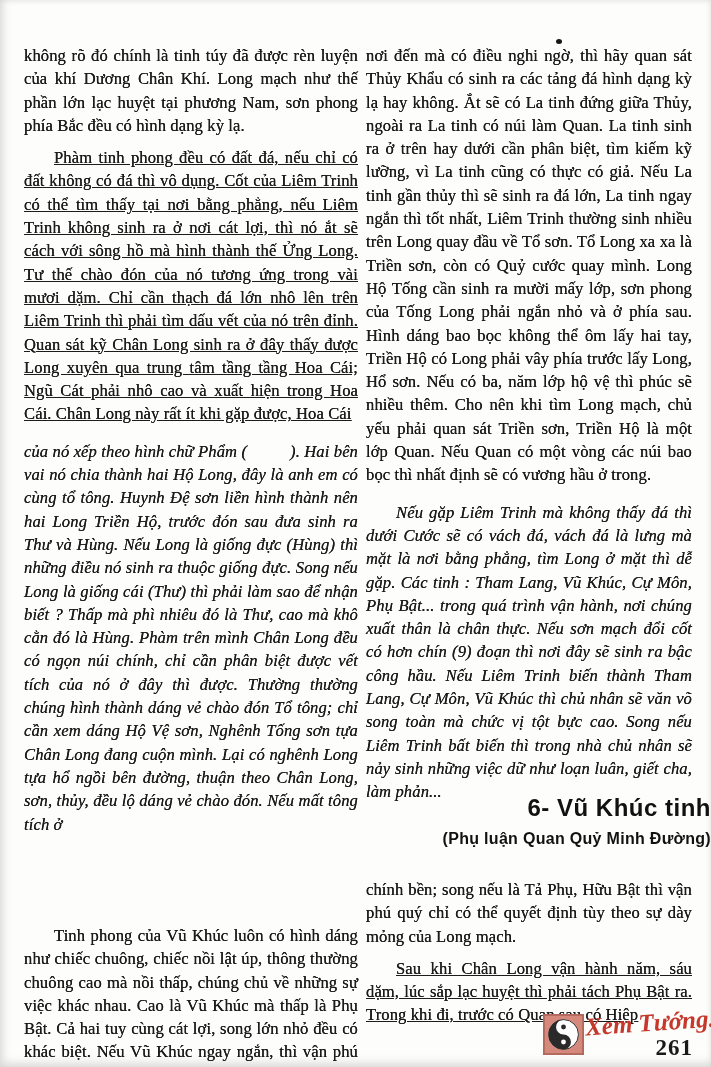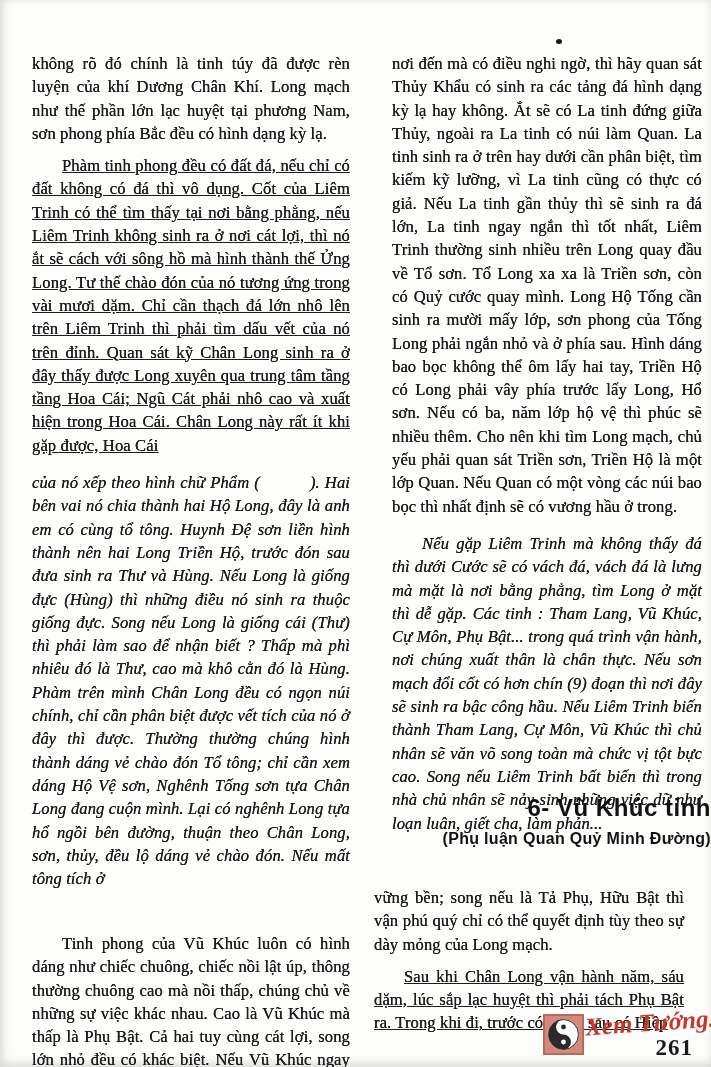--- a/index.html
+++ b/index.html
@@ -14,26 +14,26 @@
     box-shadow:inset 3px -4px 8px rgba(120,120,120,.25), inset -1px 2px 4px rgba(150,150,150,.12);
   }
   .col{
     position:absolute;
     text-align:justify;
     font-size:16.6px;
     line-height:23.3px;
     text-shadow:0 0 .45px #111;
     letter-spacing:.1px;
   }
-  .col p{margin:8px;}
+  .col p{margin:0;}
   .col p.indent{text-indent:30px;}
   .col p.sp{margin-top:9px;text-decoration:underline;}
   .col p.sp-lg{margin-top:14px;font-style:italic;}
   #col-top-left   {left:24px;  top:44px; width:334px;}
-  #col-top-right  {left:384px; top:44px; width:326px;}
+  #col-top-right  {left:366px; top:44px; width:326px;}
   #col-bot-left   {left:24px;  top:924px; width:334px;}
   #col-bot-right  {left:366px; top:878px; width:326px;}
   .heading{
     position:absolute;left:0;top:793px;width:711px;
     text-align:right;
     font-family:"Liberation Sans", sans-serif;
     font-weight:bold;
     color:#111;
   }
   .heading .h-line1{font-size:24px;line-height:30px;letter-spacing:.5px;}
@@ -85,21 +85,21 @@
   <div class="heading">
     <div class="h-line1">6- Vũ Khúc tinh</div>
     <div class="h-line2">(Phụ luận Quan Quỷ Minh Đường)</div>
   </div>
 
   <div class="col" id="col-bot-left">
     <p class="indent">Tinh phong của Vũ Khúc luôn có hình dáng như chiếc chuông, chiếc nồi lật úp, thông thường chuông cao mà nồi thấp, chúng chủ về những sự việc khác nhau. Cao là Vũ Khúc mà thấp là Phụ Bật. Cả hai tuy cùng cát lợi, song lớn nhỏ đều có khác biệt. Nếu Vũ Khúc ngay ngắn, thì vận phú quý khá</p>
   </div>
 
   <div class="col" id="col-bot-right">
-    <p>vững bền; song nếu là Tả Phụ, Hữu Bật thì vận phú quý chỉ có thể quyết định tùy theo sự dày mỏng của Long mạch.</p>
+    <p>chính bền; song nếu là Tả Phụ, Hữu Bật thì vận phú quý chỉ có thể quyết định tùy theo sự dày mỏng của Long mạch.</p>
     <p class="indent sp">Sau khi Chân Long vận hành năm, sáu dặm, lúc sắp lạc huyệt thì phải tách Phụ Bật ra. Trong khi đi, trước có Quan sau có Hiệp</p>
   </div>
 
   <div class="watermark">
     <svg class="yinyang" viewBox="0 0 44 44">
       <rect x="1" y="1" width="42" height="42" fill="#d4897c" stroke="#b2685c" stroke-width="2"></rect>
       <circle cx="22" cy="22" r="16" fill="#ffffff" stroke="#2a2a2a" stroke-width="1"></circle>
       <path d="M22,6 A16,16 0 1,1 22,38 A8,8 0 1,1 22,22 A8,8 0 1,0 22,6 Z" fill="#2a2a2a" transform="translate(44,0) scale(-1,1)"></path>
       <circle cx="22" cy="14" r="2.6" fill="#2a2a2a"></circle>
       <circle cx="22" cy="30" r="2.6" fill="#ffffff"></circle>

